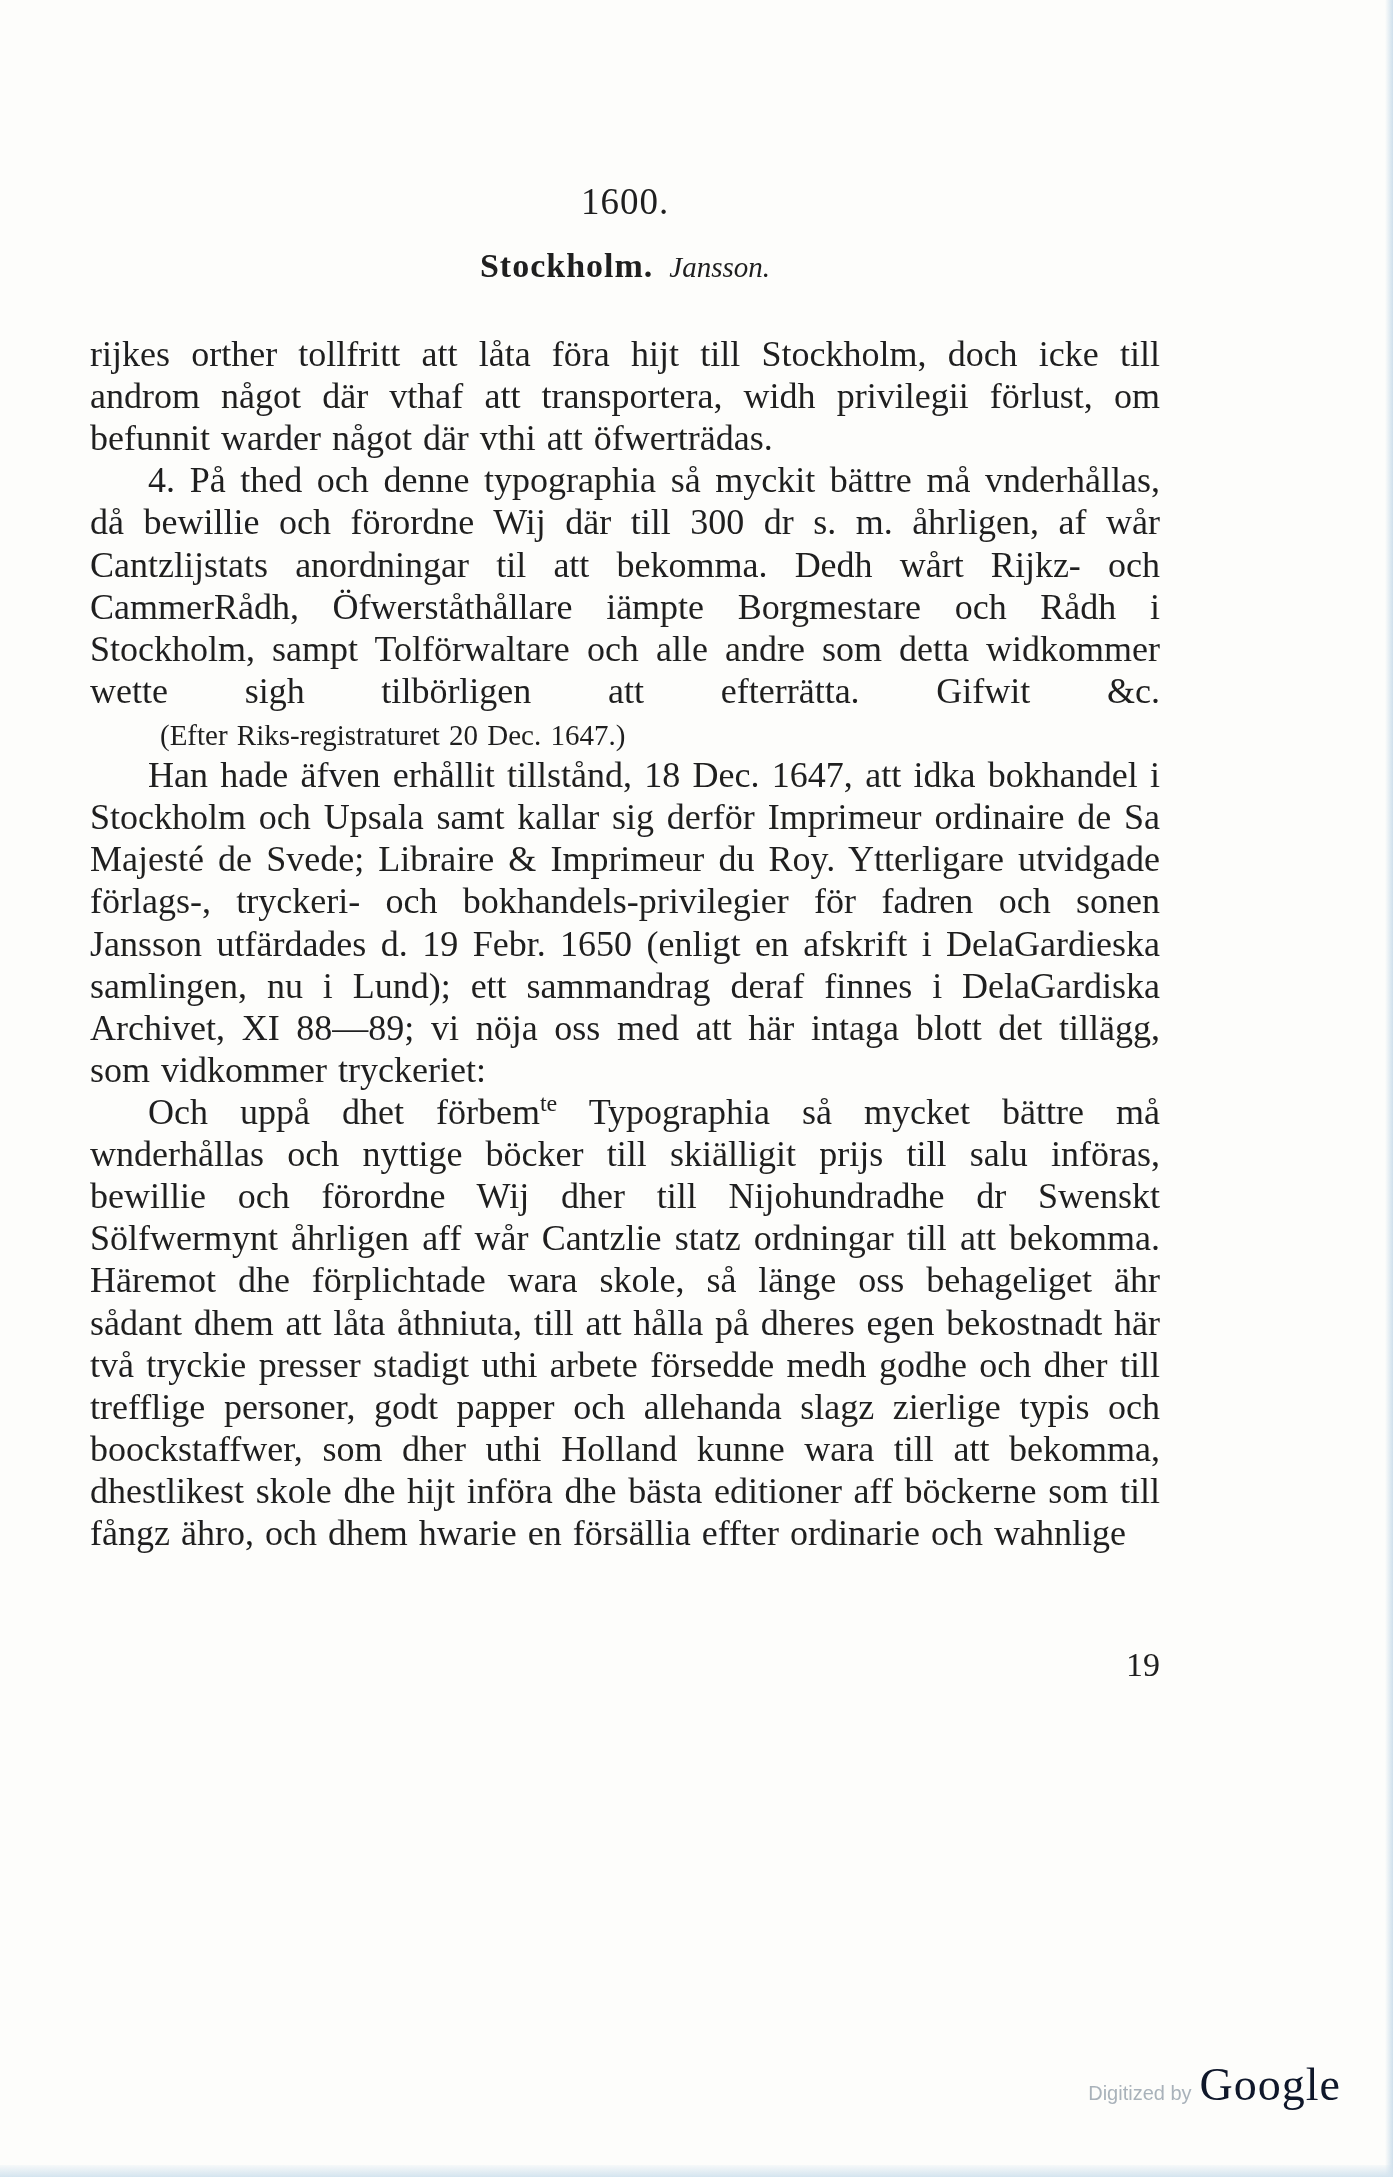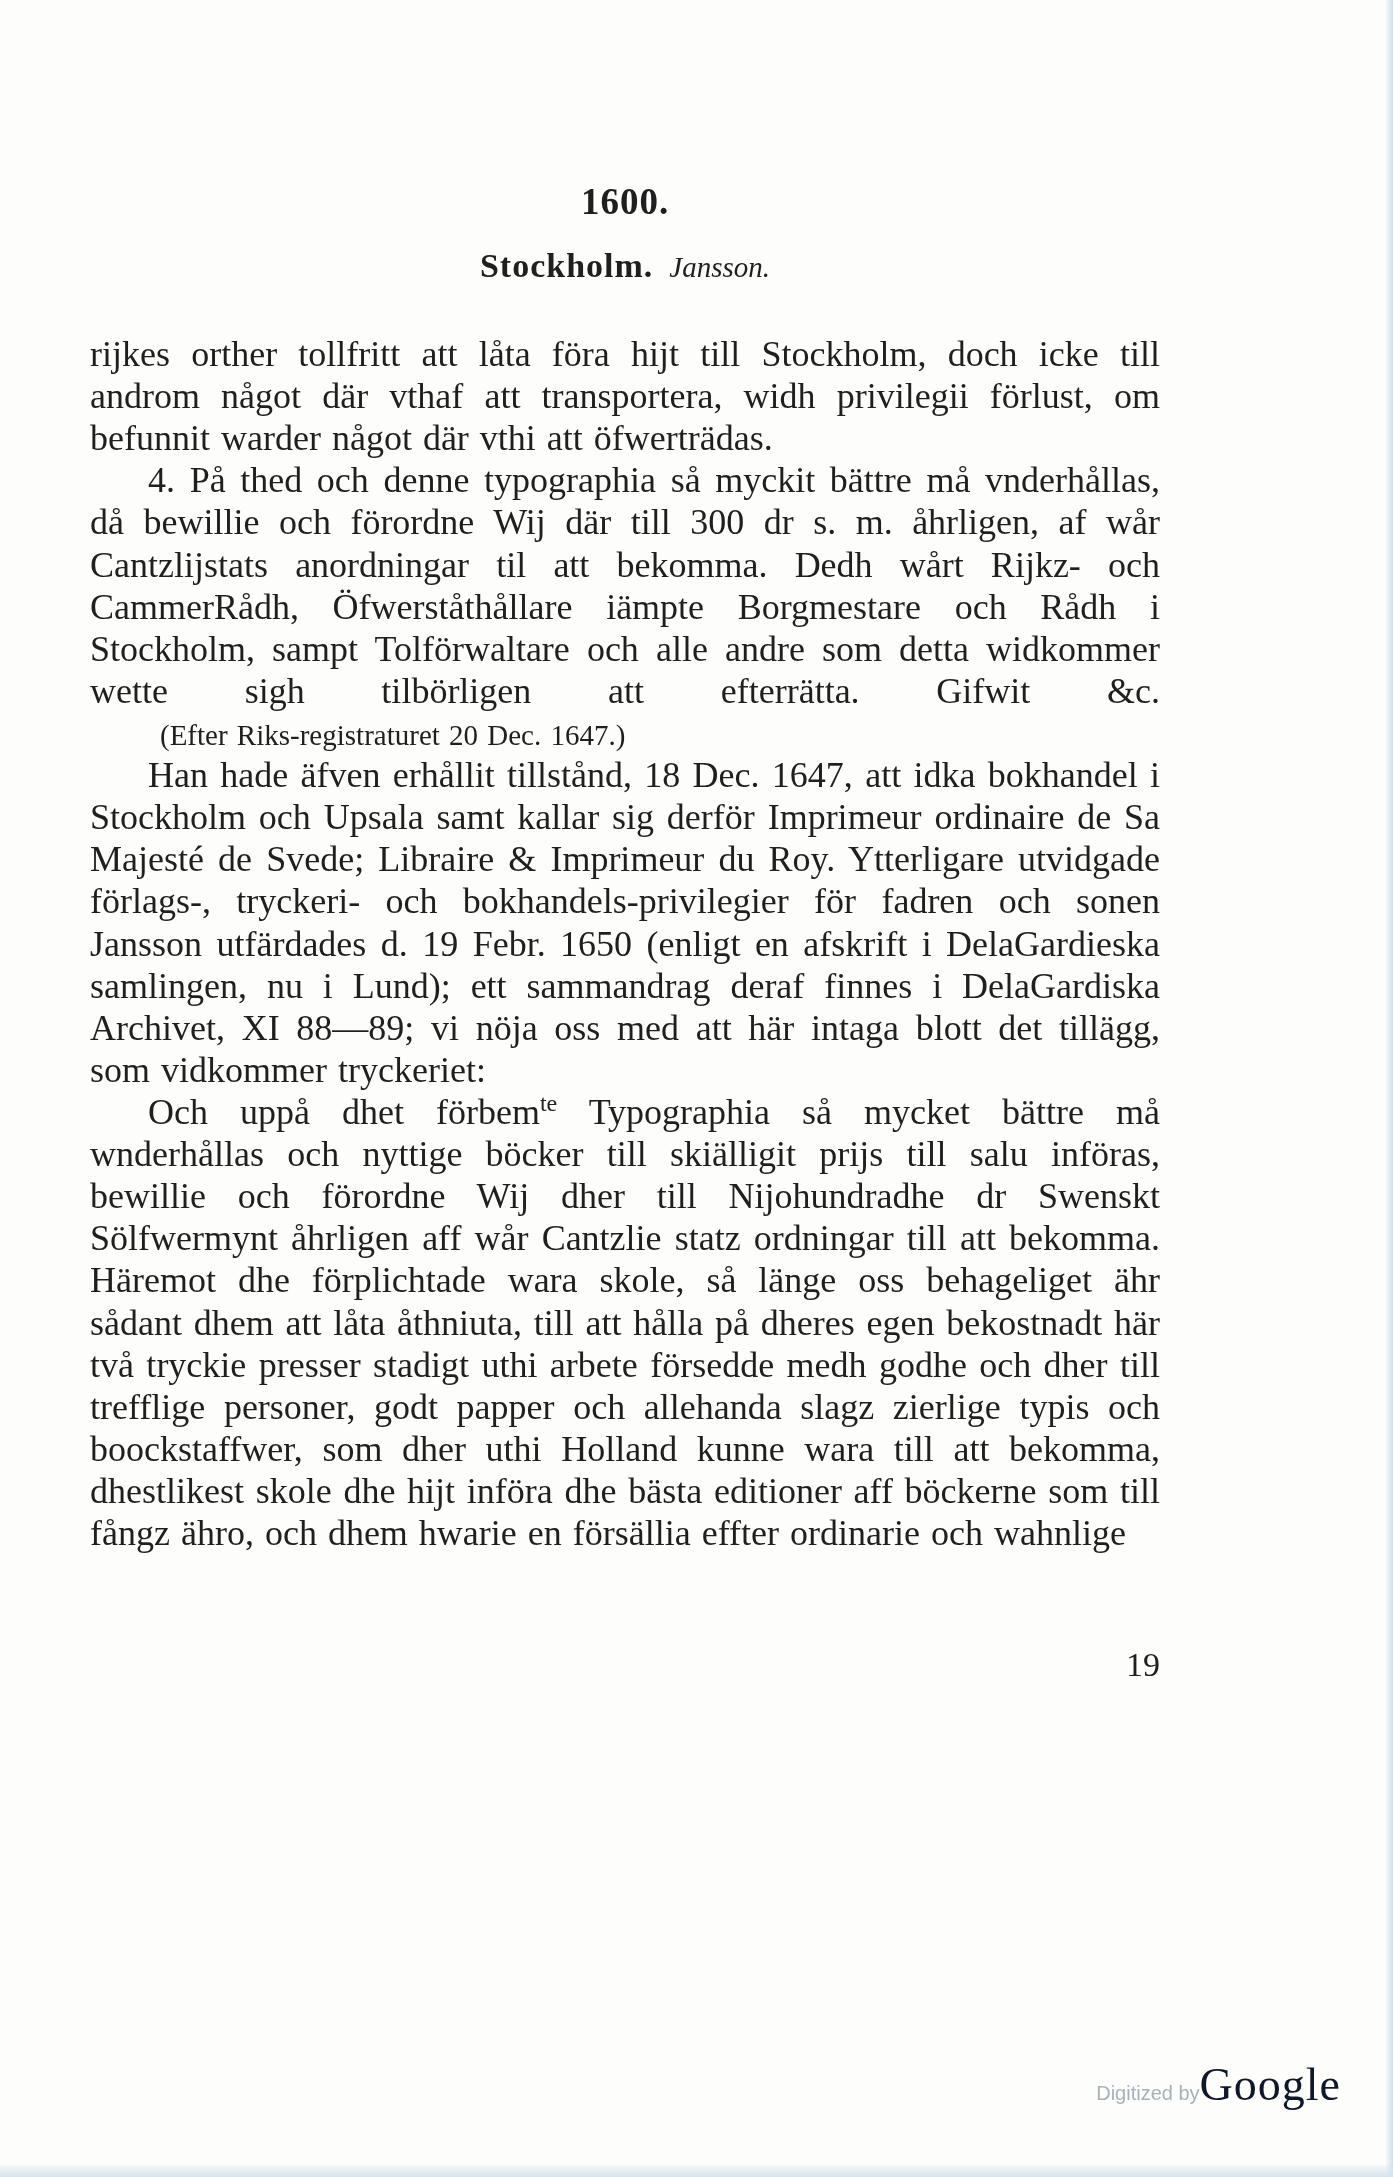--- a/index.html
+++ b/index.html
@@ -18,21 +18,21 @@
   }
   .content {
     position: absolute;
     left: 90px;
     top: 180px;
     width: 1070px;
   }
   .heading-year {
     text-align: center;
     font-size: 37px;
-    font-weight: bold;
+    font-weight: normal;
     letter-spacing: 1px;
   }
   .heading-line {
     margin-top: 24px;
     text-align: center;
   }
   .place {
     font-size: 34px;
     font-weight: bold;
     letter-spacing: 1px;
@@ -65,21 +65,21 @@
     margin-top: 92px;
     text-align: right;
     font-size: 34px;
   }
   .watermark {
     position: absolute;
     right: 52px;
     top: 2058px;
     display: flex;
     align-items: baseline;
-    gap: 0;
+    gap: 8px;
   }
   .digitized {
     font-family: "Liberation Sans", sans-serif;
     font-size: 20px;
     color: #a9b2ba;
   }
   .google-logo {
     font-family: "Liberation Serif", serif;
     font-size: 46px;
     color: #0f172a;

